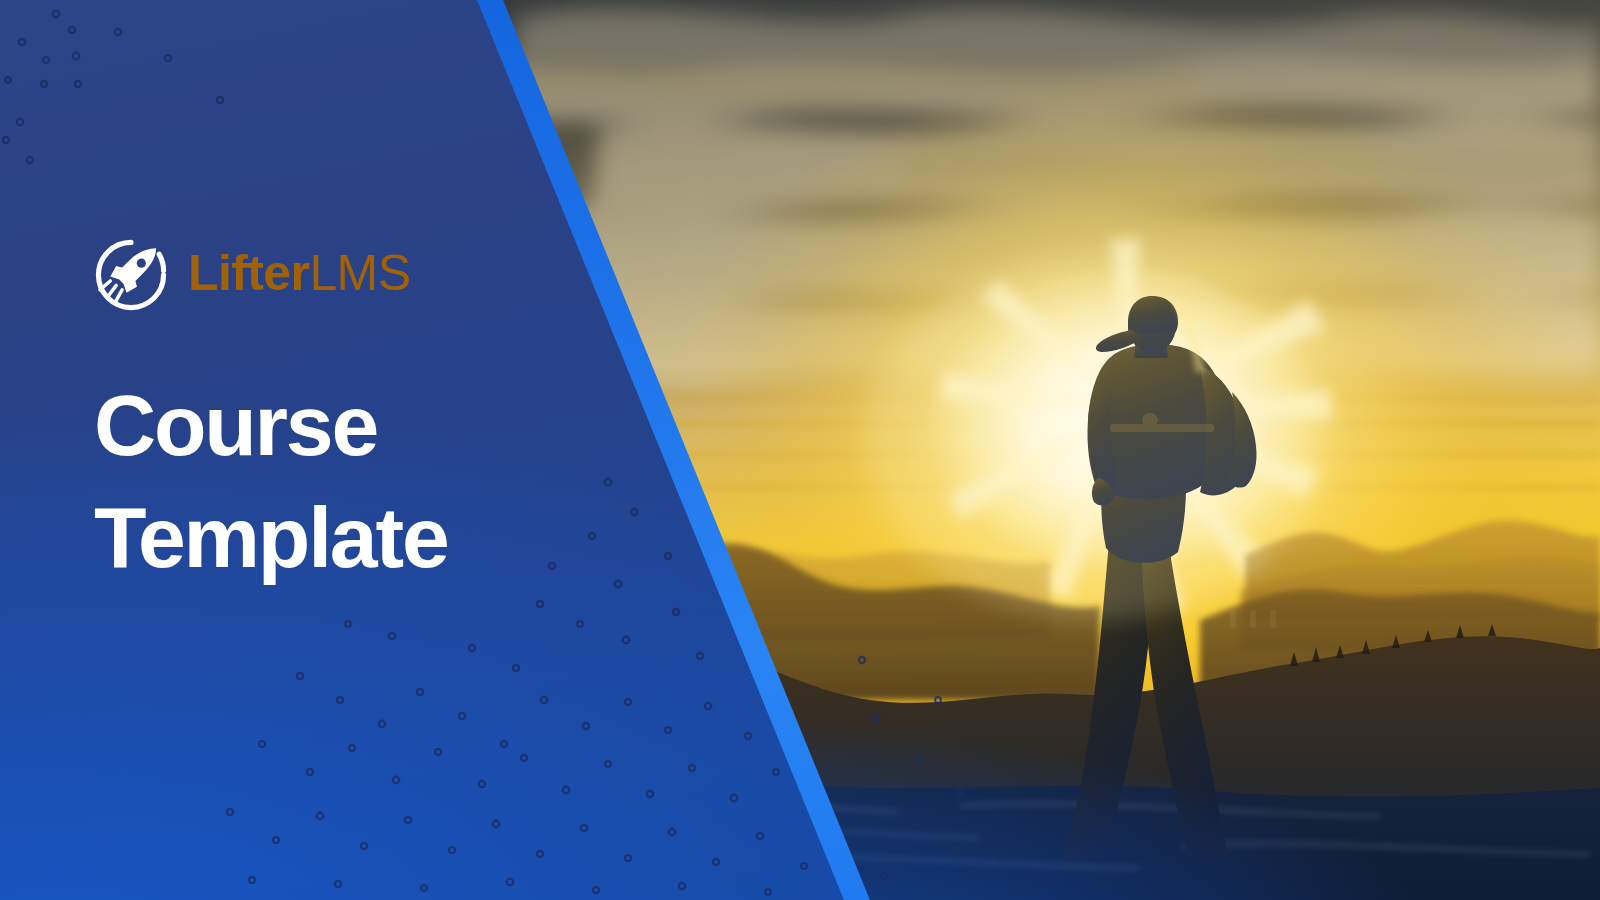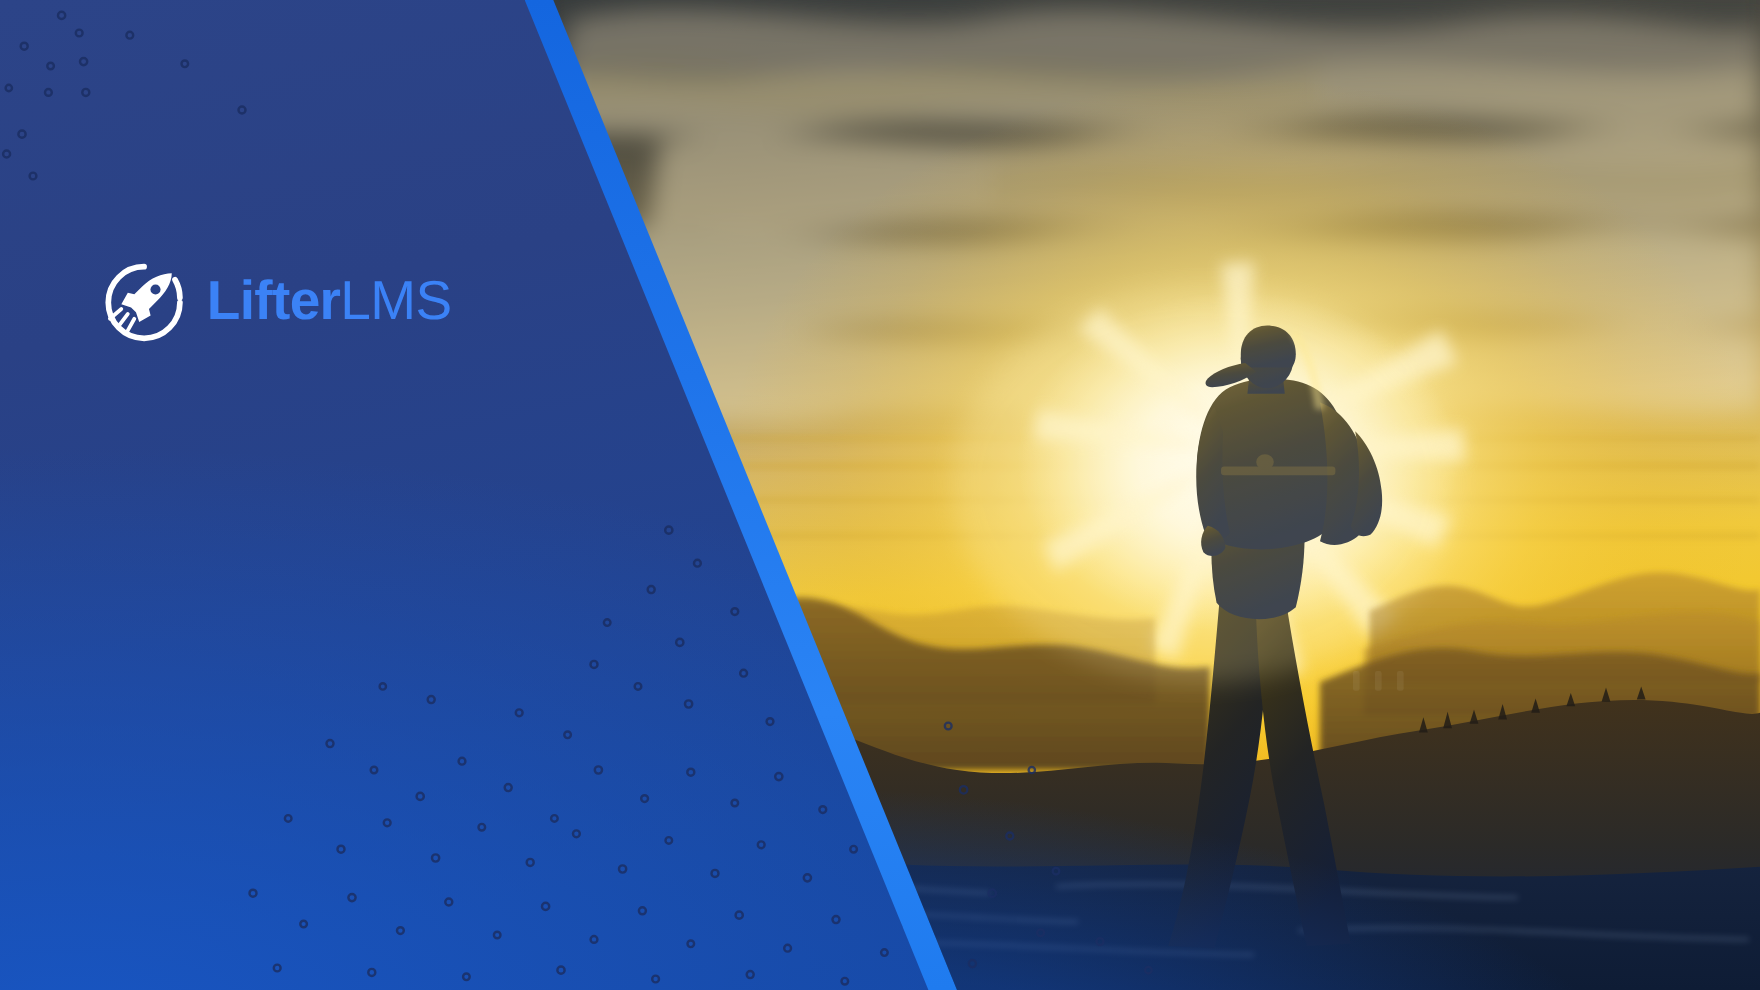--- a/index.html
+++ b/index.html
@@ -75,21 +75,21 @@
   }
 
   .logo-row {
     display: flex;
     align-items: center;
     gap: 20px;
     height: 86px;
   }
   .logo-mark { width: 74px; height: 74px; flex: none; display: block; }
   .logo-word {
-    color: #3b82f6;
+    color: #a16207;
     font-size: 50px;
     letter-spacing: -0.6px;
     white-space: nowrap;
     line-height: 1;
     padding-bottom: 4px;
   }
   .logo-word .wm-bold { font-weight: 700; }
   .logo-word .wm-light { font-weight: 300; }
 
   .title {
@@ -436,15 +436,19 @@
           <line x1="30" y1="64" x2="18" y2="80"></line>
           <line x1="38" y1="70" x2="28" y2="88"></line>
           <line x1="22" y1="58" x2="8" y2="70"></line>
         </g>
       </svg>
       <div class="logo-word">
         <span class="wm-bold">Lifter</span><span class="wm-light">LMS</span>
       </div>
     </div>
 
+    <div class="title">
+      <span class="tline">Course</span>
+      <span class="tline">Template</span>
+    </div>
 
   </div>
 </div>
 
 </body></html>

